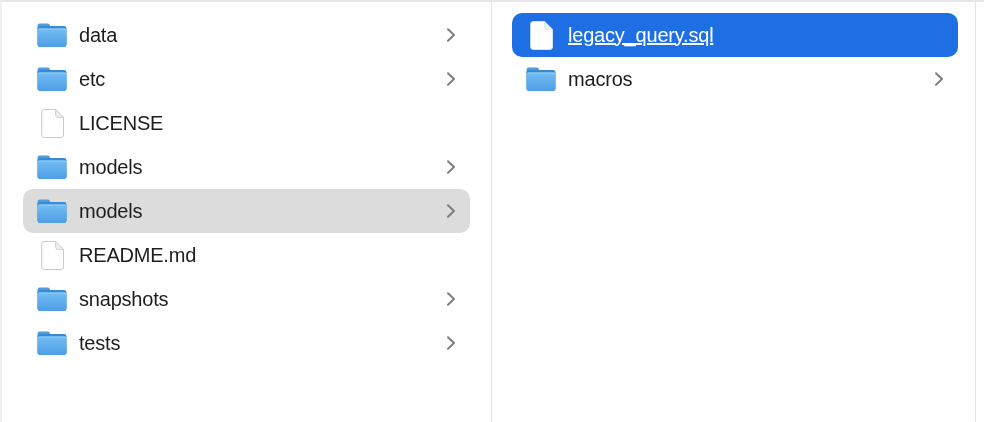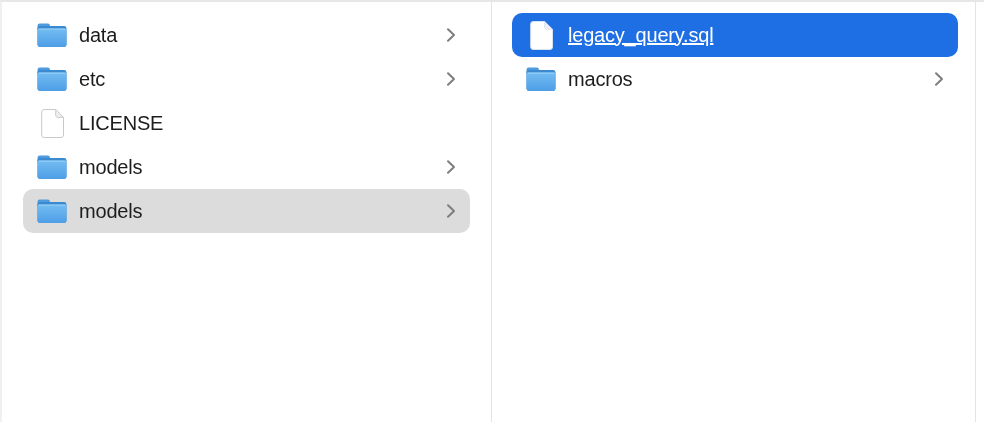--- a/index.html
+++ b/index.html
@@ -155,30 +155,75 @@
       </svg>
     </span>
 
     <span class="label">models</span>
     <span class="chevron">
       <svg width="10" height="16" viewBox="0 0 10 16">
         <path d="M2 2.2 L8 8 L2 13.8" fill="none" stroke="currentColor" stroke-width="2" stroke-linecap="round" stroke-linejoin="round"></path>
       </svg>
     </span>
   </div>
-    </div>
-  <div class="column col-right">
-      <div class="row selected-blue">
+      <div class="row">
 
     <span class="icon file">
       <svg width="23" height="29" viewBox="0 0 23 29">
         <path class="file-stroke" d="M3.2 0.5 H14.6 L22.5 8.4 V26 a2.5 2.5 0 0 1 -2.5 2.5 H3.2 A2.5 2.5 0 0 1 0.7 26 V3 A2.5 2.5 0 0 1 3.2 0.5 Z" fill="#ffffff" stroke="#C9C9C9" stroke-width="1"></path>
         <path class="file-stroke" d="M14.6 0.5 V6 a2.4 2.4 0 0 0 2.4 2.4 h5.5 Z" fill="#EFEFEF" stroke="#C9C9C9" stroke-width="0.9"></path>
       </svg>
     </span>
+    <span class="label">README.md</span>
+
+  </div>
+      <div class="row">
+    <span class="icon folder">
+      <svg width="30" height="24" viewBox="0 0 30 24">
+        <rect x="0.5" y="0.5" width="12.5" height="8" rx="2.2" fill="#4E9BDD"></rect>
+        <rect x="0.5" y="3" width="29" height="21" rx="2.4" fill="#3D89CF"></rect>
+        <rect x="0.5" y="5.4" width="29" height="18.6" rx="2.4" fill="url(#folder-body-grad)"></rect>
+        <rect x="1.2" y="5.4" width="27.6" height="1.3" rx="0.6" fill="#9AD2F7" opacity="0.85"></rect>
+      </svg>
+    </span>
+
+    <span class="label">snapshots</span>
+    <span class="chevron">
+      <svg width="10" height="16" viewBox="0 0 10 16">
+        <path d="M2 2.2 L8 8 L2 13.8" fill="none" stroke="currentColor" stroke-width="2" stroke-linecap="round" stroke-linejoin="round"></path>
+      </svg>
+    </span>
+  </div>
+      <div class="row">
+    <span class="icon folder">
+      <svg width="30" height="24" viewBox="0 0 30 24">
+        <rect x="0.5" y="0.5" width="12.5" height="8" rx="2.2" fill="#4E9BDD"></rect>
+        <rect x="0.5" y="3" width="29" height="21" rx="2.4" fill="#3D89CF"></rect>
+        <rect x="0.5" y="5.4" width="29" height="18.6" rx="2.4" fill="url(#folder-body-grad)"></rect>
+        <rect x="1.2" y="5.4" width="27.6" height="1.3" rx="0.6" fill="#9AD2F7" opacity="0.85"></rect>
+      </svg>
+    </span>
+
+    <span class="label">tests</span>
+    <span class="chevron">
+      <svg width="10" height="16" viewBox="0 0 10 16">
+        <path d="M2 2.2 L8 8 L2 13.8" fill="none" stroke="currentColor" stroke-width="2" stroke-linecap="round" stroke-linejoin="round"></path>
+      </svg>
+    </span>
+  </div>
+    </div>
+  <div class="column col-right">
+      <div class="row selected-blue">
+
+    <span class="icon file">
+      <svg width="23" height="29" viewBox="0 0 23 29">
+        <path class="file-stroke" d="M3.2 0.5 H14.6 L22.5 8.4 V26 a2.5 2.5 0 0 1 -2.5 2.5 H3.2 A2.5 2.5 0 0 1 0.7 26 V3 A2.5 2.5 0 0 1 3.2 0.5 Z" fill="#ffffff" stroke="#C9C9C9" stroke-width="1"></path>
+        <path class="file-stroke" d="M14.6 0.5 V6 a2.4 2.4 0 0 0 2.4 2.4 h5.5 Z" fill="#EFEFEF" stroke="#C9C9C9" stroke-width="0.9"></path>
+      </svg>
+    </span>
     <span class="label">legacy_query.sql</span>
 
   </div>
       <div class="row">
     <span class="icon folder">
       <svg width="30" height="24" viewBox="0 0 30 24">
         <rect x="0.5" y="0.5" width="12.5" height="8" rx="2.2" fill="#4E9BDD"></rect>
         <rect x="0.5" y="3" width="29" height="21" rx="2.4" fill="#3D89CF"></rect>
         <rect x="0.5" y="5.4" width="29" height="18.6" rx="2.4" fill="url(#folder-body-grad)"></rect>
         <rect x="1.2" y="5.4" width="27.6" height="1.3" rx="0.6" fill="#9AD2F7" opacity="0.85"></rect>

